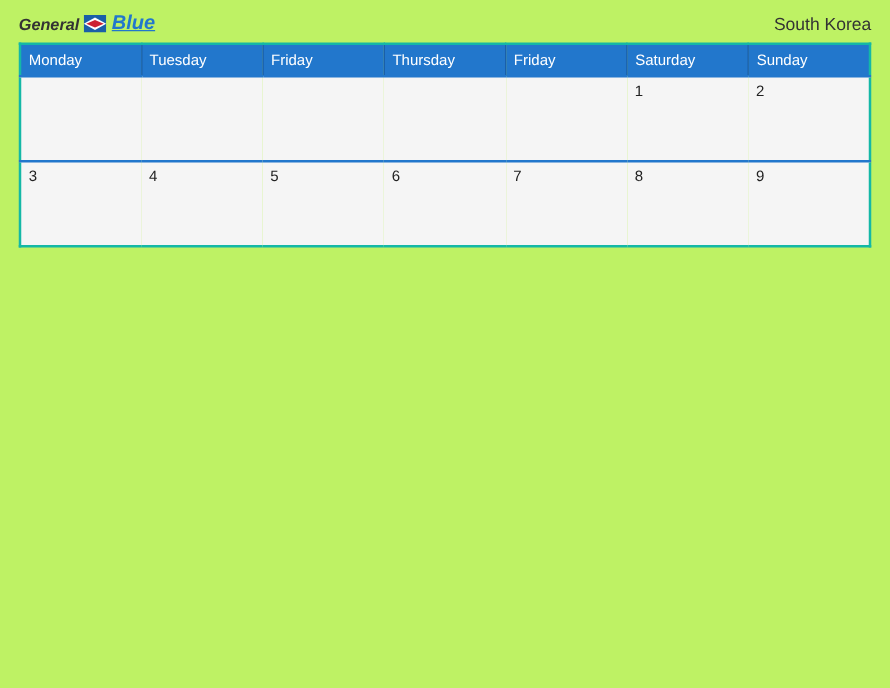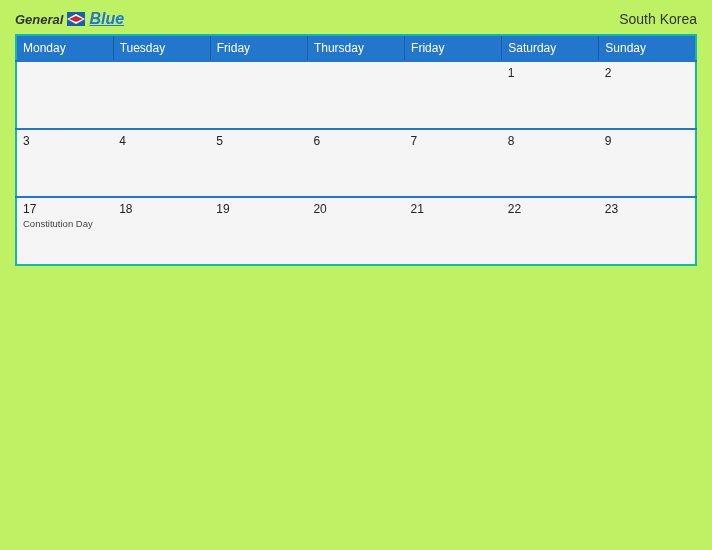--- a/index.html
+++ b/index.html
@@ -167,39 +167,15 @@
           <td>
             <span class="day-num">7</span>
           </td>
           <td>
             <span class="day-num">8</span>
           </td>
           <td>
             <span class="day-num">9</span>
           </td>
         </tr>
-        <tr>
-          <td>
-            <span class="day-num">17</span>
-            <span class="day-event">Constitution Day</span>
-          </td>
-          <td>
-            <span class="day-num">18</span>
-          </td>
-          <td>
-            <span class="day-num">19</span>
-          </td>
-          <td>
-            <span class="day-num">20</span>
-          </td>
-          <td>
-            <span class="day-num">21</span>
-          </td>
-          <td>
-            <span class="day-num">22</span>
-          </td>
-          <td>
-            <span class="day-num">23</span>
-          </td>
-        </tr>
       </tbody>
   </table>
 </div>
 
 </body></html>

